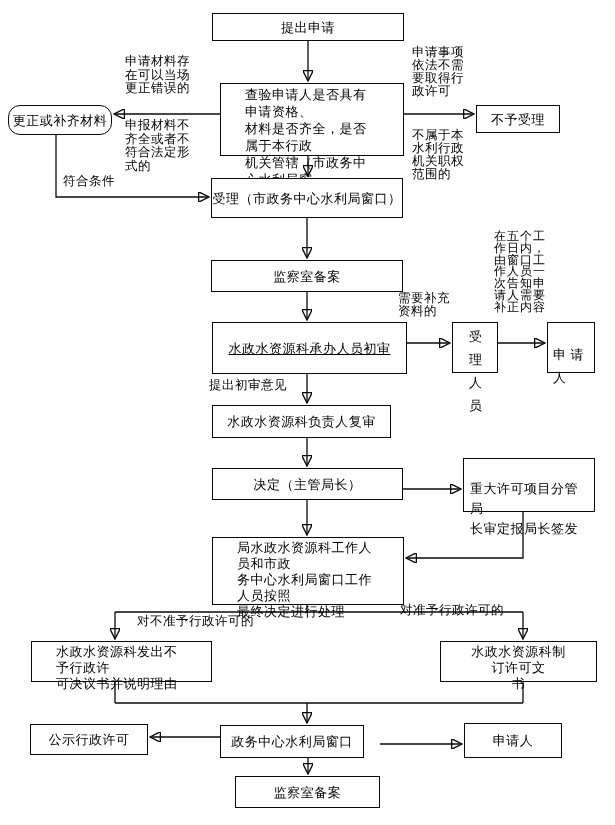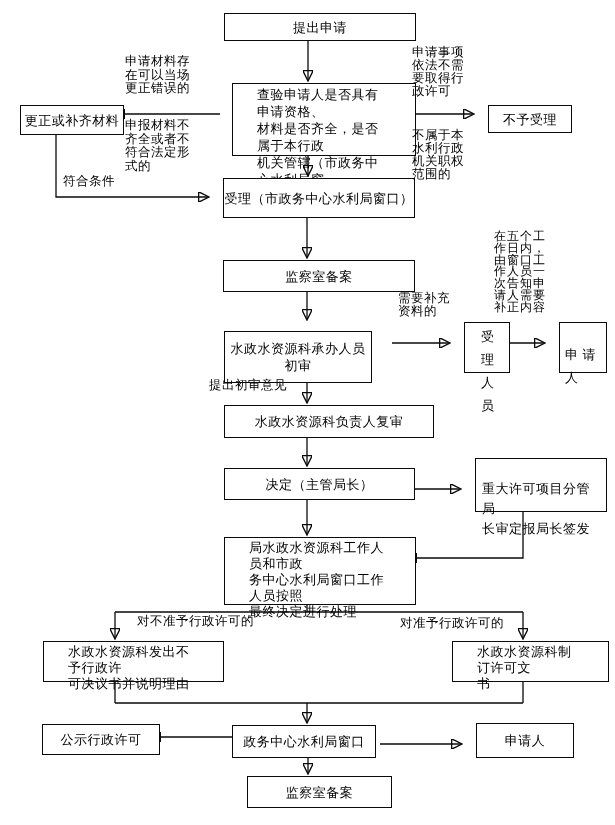--- a/index.html
+++ b/index.html
@@ -3,21 +3,21 @@
 <meta charset="utf-8">
 <style>
   html,body{margin:0;padding:0;background:#fff;}
   #canvas{
     position:relative;width:615px;height:825px;background:#ffffff;
     font-family:"Liberation Sans","DejaVu Sans",sans-serif;color:#000;overflow:hidden;
   }
   .node{
     position:absolute;box-sizing:border-box;background:#fff;
     border:1.5px solid #0a0a0a;font-size:13px;line-height:17px;
-    white-space:pre-line;letter-spacing:0.5px;margin-left:12px;
+    white-space:pre-line;letter-spacing:0.5px;
   }
   .c{display:flex;align-items:center;justify-content:center;text-align:center;}
   .l{padding:2px 24px;}
   .ann{
     position:absolute;font-size:12.5px;line-height:13.5px;color:#000;
     white-space:pre-line;letter-spacing:0.5px;
   }
   svg.wires{position:absolute;left:0;top:0;width:615px;height:825px;pointer-events:none;}
   svg.wires path{fill:none;stroke:#0a0a0a;stroke-width:1.3;}
 </style>
@@ -56,51 +56,51 @@
     <path d="M308,758 L308,773" marker-end="url(#arr)"></path>
   </svg>
 
   <div class="node c" style="left:212px;top:13px;width:192px;height:28px;">提出申请</div>
 
   <div class="node l" style="left:220px;top:83px;width:184px;height:73px;line-height:17px;padding-top:2px;">查验申请人是否具有申请资格、
 材料是否齐全，是否属于本行政
 机关管辖（市政务中心水利局窗
 口）</div>
 
-  <div class="node c" style="left:8px;top:105px;width:104px;height:30px;">更正或补齐材料</div>
+  <div class="node c" style="left:8px;top:105px;width:104px;height:30px;border-radius:12px;">更正或补齐材料</div>
 
   <div class="node c" style="left:476px;top:105px;width:84px;height:28px;">不予受理</div>
 
   <div class="node c" style="left:211px;top:178px;width:192px;height:40px;">受理（市政务中心水利局窗口）</div>
 
   <div class="node c" style="left:211px;top:260px;width:192px;height:32px;">监察室备案</div>
 
-  <div class="node c" style="left:212px;top:331px;width:148px;height:52px;">水政水资源科承办人员初审</div>
+  <div class="node c" style="left:212px;top:322px;width:195px;height:52px;text-decoration:underline;">水政水资源科承办人员初审</div>
 
   <div class="node l" style="left:452px;top:322px;width:46px;height:51px;line-height:23px;padding:2px 16px;">受 理
 人员</div>
 
   <div class="node l" style="left:547px;top:322px;width:48px;height:51px;line-height:23px;padding:20px 5px;">申 请
 人</div>
 
-  <div class="node c" style="left:212px;top:405px;width:210px;height:33px;">水政水资源科负责人复审</div>
+  <div class="node c" style="left:212px;top:405px;width:179px;height:33px;">水政水资源科负责人复审</div>
 
   <div class="node c" style="left:212px;top:468px;width:191px;height:32px;">决定（主管局长）</div>
 
   <div class="node l" style="left:463px;top:458px;width:132px;height:54px;line-height:20px;padding:20px 6px;">重大许可项目分管局
 长审定报局长签发</div>
 
   <div class="node l" style="left:212px;top:537px;width:192px;height:68px;line-height:16px;">局水政水资源科工作人员和市政
 务中心水利局窗口工作人员按照
 最终决定进行处理</div>
 
   <div class="node l" style="left:31px;top:641px;width:181px;height:41px;line-height:16px;">水政水资源科发出不予行政许
 可决议书并说明理由</div>
 
-  <div class="node l" style="left:440px;top:641px;width:157px;height:41px;line-height:16px;">水政水资源科制订许可文
+  <div class="node l" style="left:440px;top:641px;width:157px;height:41px;line-height:16px;text-align:center;">水政水资源科制订许可文
 书</div>
 
   <div class="node c" style="left:220px;top:725px;width:144px;height:33px;">政务中心水利局窗口</div>
 
   <div class="node c" style="left:30px;top:724px;width:118px;height:31px;">公示行政许可</div>
 
   <div class="node c" style="left:464px;top:723px;width:98px;height:35px;">申请人</div>
 
   <div class="node c" style="left:235px;top:776px;width:145px;height:32px;">监察室备案</div>
 
@@ -133,15 +133,15 @@
 由窗口工
 作人员一
 次告知申
 请人需要
 补正内容</div>
 
   <div class="ann" style="left:209px;top:379px;">提出初审意见</div>
 
   <div class="ann" style="left:137px;top:615px;text-align:right;">对不准予行政许可的</div>
 
-  <div class="ann" style="left:400px;top:617px;">对准予行政许可的</div>
+  <div class="ann" style="left:400px;top:604px;">对准予行政许可的</div>
 
 </div>
 
 </body></html>

